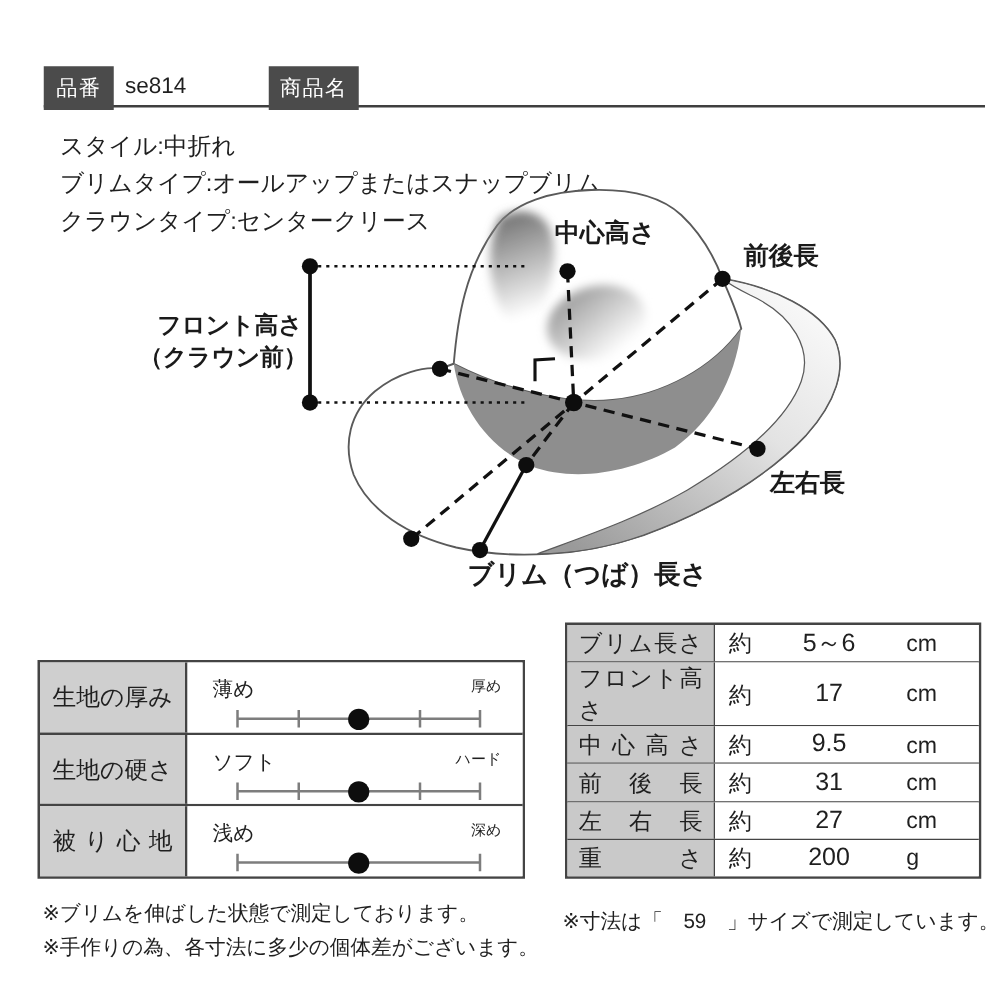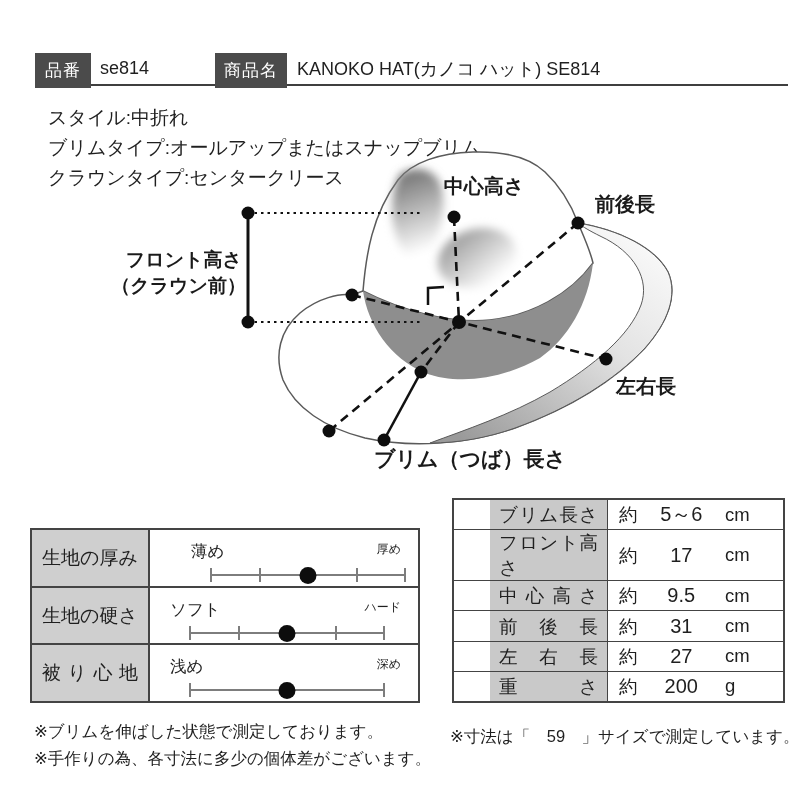--- a/index.html
+++ b/index.html
@@ -16,37 +16,37 @@
   .hdr-val.v2{left:297px;}
   
   .specs{position:absolute;left:48px;top:103px;font-size:19px;line-height:30px;}
   
   .diagram{position:absolute;left:0;top:95px;width:800px;height:405px;}
   svg text{font-family:"Liberation Sans","DejaVu Sans",sans-serif;font-weight:600;fill:#1a1a1a;}
   
   .ftable{position:absolute;left:30px;top:528px;width:390px;height:175px;
           border:2px solid #444;display:flex;flex-direction:column;box-sizing:border-box;}
   .ft-row{flex:1;display:flex;border-top:2px solid #444;}
-  .ft-row:first-child{border-top:none;gap:21px;}
+  .ft-row:first-child{border-top:none;}
   .ft-label{width:118px;background:#cfcfcf;border-right:2px solid #444;
             display:flex;align-items:center;box-sizing:border-box;padding:0 10px;}
   .ft-label span{display:block;width:100%;font-size:19px;text-align:justify;text-align-last:justify;text-justify:inter-character;}
   .ft-scale{flex:1;position:relative;background:#fff;}
   .ft-min{position:absolute;left:20px;top:11px;font-size:16.5px;}
   .ft-max{position:absolute;right:17px;top:11px;font-size:12px;}
   .track{position:absolute;left:40px;top:44px;width:194px;height:2px;background:#7d7d7d;}
   .tick{position:absolute;top:-6px;width:2px;height:14px;background:#7d7d7d;transform:translateX(-1px);}
   .sdot{position:absolute;top:-7px;width:17px;height:17px;border-radius:50%;background:#0d0d0d;transform:translateX(-8.5px);}
   
   .mtable{position:absolute;left:452px;top:498px;width:333px;height:205px;
           border:2px solid #444;display:flex;flex-direction:column;box-sizing:border-box;}
   .mt-row{flex:1;display:flex;border-top:1.5px solid #444;}
   .mt-row:first-child{border-top:none;}
   .mt-label{width:118px;background:#c9c9c9;border-right:1.5px solid #444;
-            display:flex;align-items:center;box-sizing:border-box;padding:0 9px;margin-left:36px;}
+            display:flex;align-items:center;box-sizing:border-box;padding:0 9px;}
   .mt-label span{display:block;width:100%;font-size:18.5px;text-align:justify;text-align-last:justify;text-justify:inter-character;}
   .mt-val{flex:1;display:flex;align-items:center;background:#fff;}
   .mt-approx{margin-left:11px;font-size:18.5px;}
   .mt-num{flex:1;text-align:center;font-size:20px;}
   .mt-unit{width:58px;font-size:18.5px;}
   
   .fnotes-left{position:absolute;left:34px;top:718px;font-size:16.5px;line-height:27px;}
   .fnote-right{position:absolute;left:450px;top:726px;font-size:16.5px;}
 </style>
 </head>
@@ -55,21 +55,20 @@
 <div class="page">
 
   <div class="hdr-rule"></div>
   <div class="hdr-box b1">
     <span>品番</span>
   </div>
   <div class="hdr-val v1">se814</div>
   <div class="hdr-box b2">
     <span>商品名</span>
   </div>
-  <div class="hdr-val v2">KANOKO HAT(カノコ ハット) SE814</div>
 
   <div class="specs">
     <div>スタイル:中折れ</div>
     <div>ブリムタイプ:オールアップまたはスナップブリム</div>
     <div>クラウンタイプ:センタークリース</div>
   </div>
 
   <div class="diagram">
     <svg width="800" height="405" viewBox="0 95 800 405">
       <defs>

